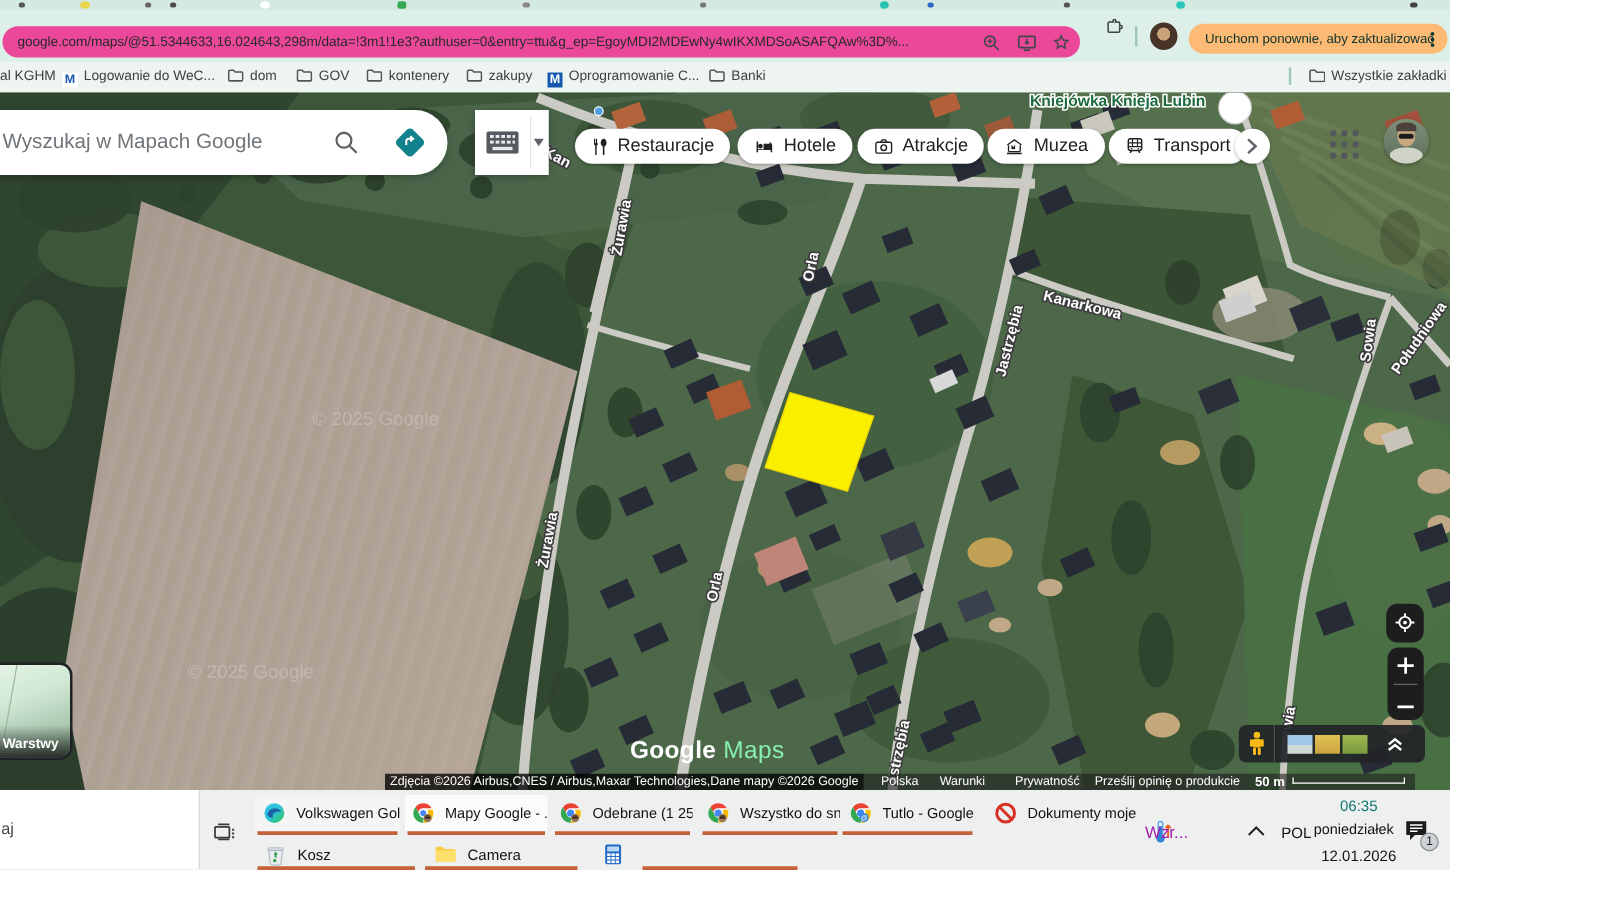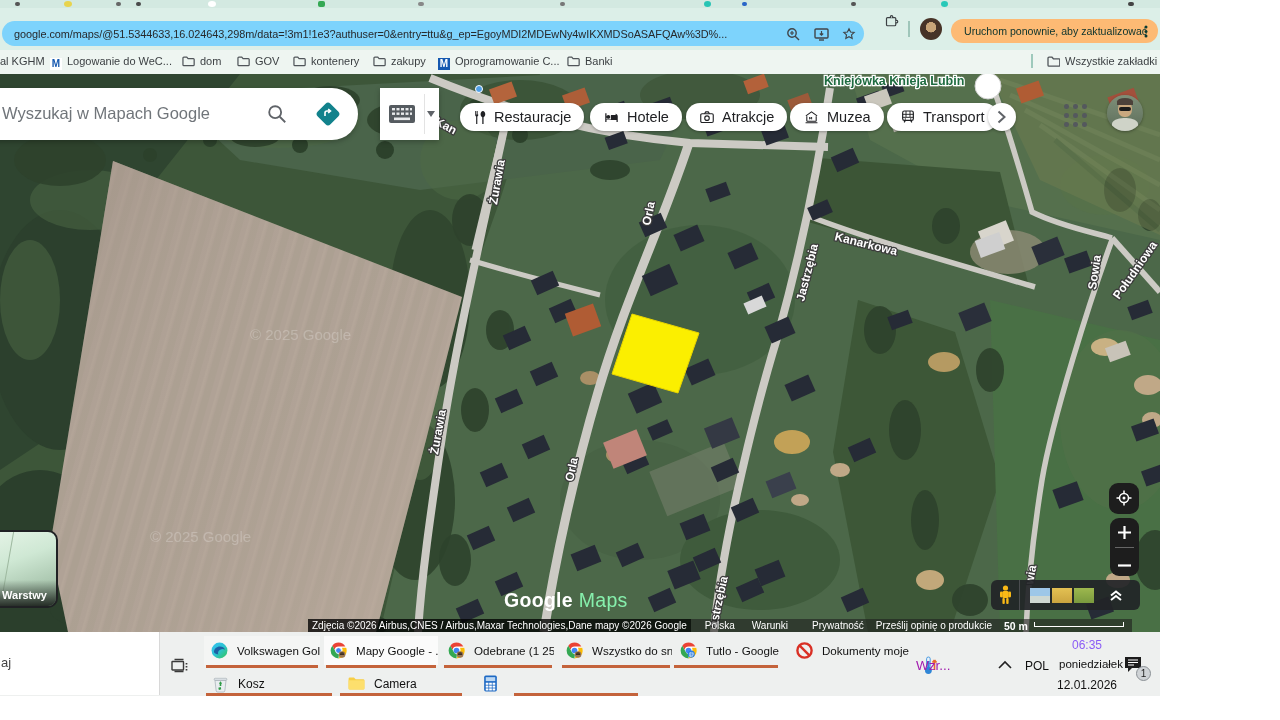--- a/index.html
+++ b/index.html
@@ -3,21 +3,21 @@
 <meta charset="utf-8">
 <style>
 * { margin:0; padding:0; box-sizing:border-box; }
 html,body { width:1280px; height:720px; background:#fff; overflow:hidden;
   font-family:"Liberation Sans", sans-serif; }
 #screen { position:absolute; left:0; top:0; width:1160px; height:696px; background:#fff; }
 .abs { position:absolute; }
 
 #tabstrip { position:absolute; left:0; top:0; width:1160px; height:8px; background:#d3e9e1; }
 #toolbar { position:absolute; left:0; top:8px; width:1160px; height:42px; background:#dcefe8; }
-#omnibox { position:absolute; left:2px; top:13px; width:862px; height:25px; background:#7dd3fc; border-radius:13px; }
+#omnibox { position:absolute; left:2px; top:13px; width:862px; height:25px; background:#ec4899; border-radius:13px; }
 #omnibox .url { position:absolute; left:12px; top:7px; width:763px; overflow:hidden; font-size:10.9px; color:#27292b; letter-spacing:-0.05px; white-space:nowrap; }
 .tbicon { position:absolute; top:14px; color:#41464a; }
 #updatepill { position:absolute; left:951px; top:11px; width:207px; height:24px; border-radius:12px; background:#fdba74; }
 #updatepill span { position:absolute; left:13px; top:6px; font-size:10.6px; color:#0a322c; white-space:nowrap; }
 #bookmarks { position:absolute; left:0; top:50px; width:1160px; height:24px; background:#eef5f1; font-size:11px; color:#3b3f42; }
 .bm { position:absolute; top:5px; white-space:nowrap; }
 .bm .fold { display:inline-block; vertical-align:-2px; margin-right:5px; }
 .mico { display:inline-block; width:12px; height:12px; background:#fff; color:#1558b0; font-weight:bold; font-size:10px; text-align:center; line-height:12px; vertical-align:-2px; margin-right:5px; }
 
 #map { position:absolute; left:0; top:74px; width:1160px; height:558px; overflow:hidden; background:#4c6849; }
@@ -764,22 +764,22 @@
         <rect x="4.6" y="1" width="3.6" height="11" rx="1.8" fill="#e8f2fb" stroke="#4b9be0" stroke-width="1"></rect>
         <circle cx="6.4" cy="14.5" r="3.4" fill="#2f86d6"></circle>
         <rect x="5.2" y="5" width="2.4" height="8" fill="#2f86d6"></rect>
         <path d="M12.5 4l0 10M12.5 4l-2 2.5M12.5 4l2 2.5" stroke="#e8682c" stroke-width="1.6" fill="none"></path>
       </svg>
     <span class="abs" style="left:916px;top:26px;font-size:13.5px;color:#a21caf">Wzr...</span>
     <svg class="abs" style="left:998px;top:28px" width="14" height="9" viewBox="0 0 14 9" fill="none" stroke="#222" stroke-width="1.6">
         <path d="M1 8l6-6 6 6"></path>
       </svg>
     <span class="abs" style="left:1025px;top:27px;font-size:12px;color:#111">POL</span>
-    <span class="abs" style="left:1057px;top:6px;width:60px;text-align:center;font-size:12px;color:#8b5cf6">06:35</span>
-    <span class="abs" style="left:1051px;top:26px;width:72px;text-align:right;font-size:11.5px;color:#111">poniedziałek</span>
+    <span class="abs" style="left:1057px;top:6px;width:60px;text-align:center;font-size:12px;color:#0f766e">06:35</span>
+    <span class="abs" style="left:1051px;top:26px;width:72px;text-align:left;font-size:11.5px;color:#111">poniedziałek</span>
     <span class="abs" style="left:1052px;top:46px;width:70px;text-align:center;font-size:12px;color:#111">12.01.2026</span>
     <svg class="abs" style="left:1124px;top:24px" width="19" height="17" viewBox="0 0 19 17">
         <path d="M1 1h16v11h-9l-4 4v-4H1z" fill="#1b1b1b"></path>
         <path d="M4 4h10M4 6.5h10M4 9h6" stroke="#fff" stroke-width="1.2"></path>
       </svg>
 
     <div class="abs" style="left:1136px;top:34px;width:15px;height:15px;border-radius:50%;background:#cfd3d6;border:1px solid #8b9196;color:#222;font-size:10px;text-align:center;line-height:14px">1</div>
   </div>
 </div>
 

